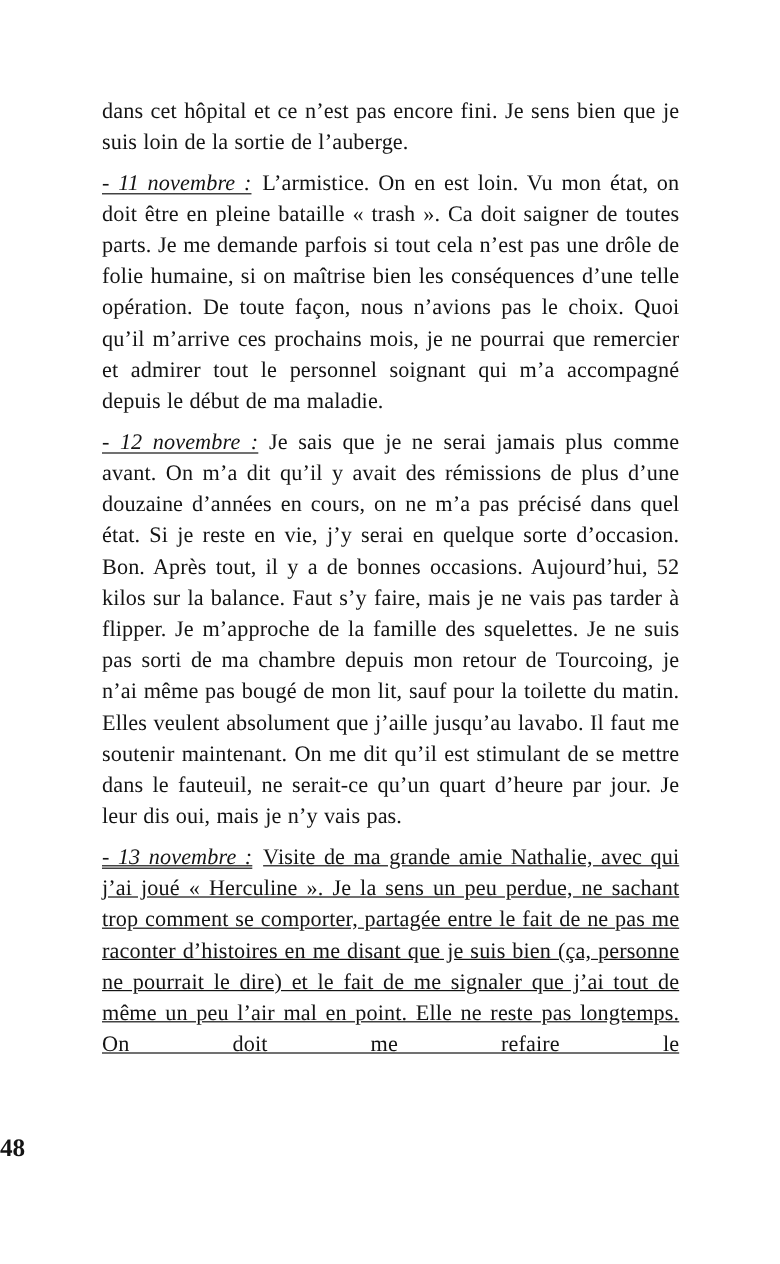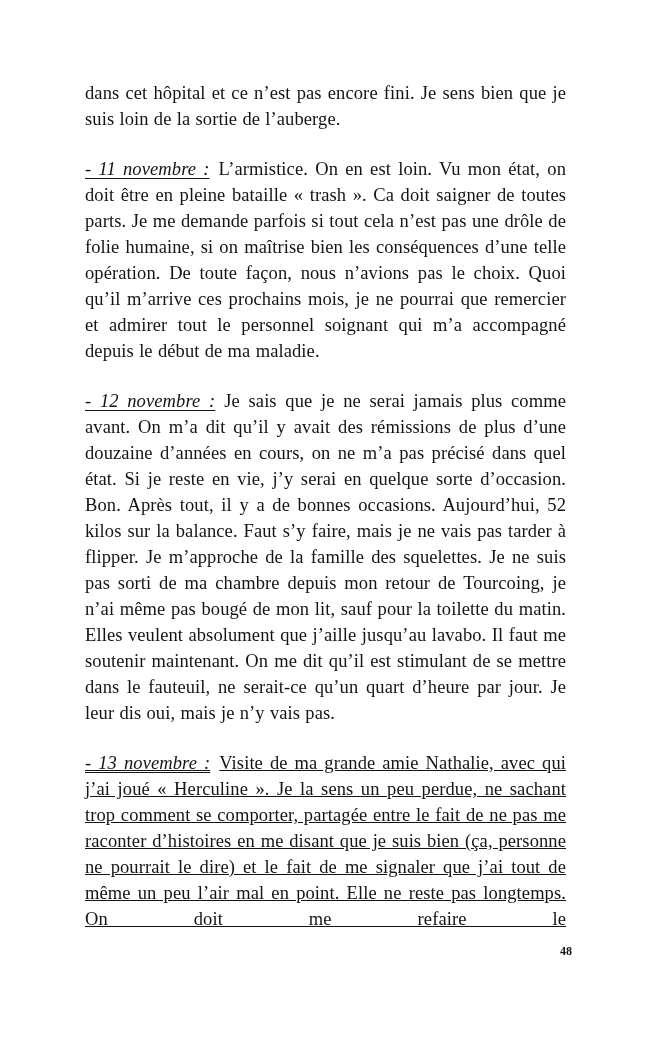--- a/index.html
+++ b/index.html
@@ -19,35 +19,35 @@
     width: 481px;
   }
   .para {
     margin: 0;
     font-size: 18.5px;
     line-height: 26px;
     text-align: justify;
     word-spacing: 0.5px;
     letter-spacing: 0.1px;
   }
-  .para + .para { margin-top: 24px; }
+  .para + .para { margin-top: 8px; }
   .para.justify-last { text-align-last: justify; text-decoration: underline; }
   .entry-date {
     font-style: italic;
     text-decoration: underline;
     text-underline-offset: 3px;
   }
   .date-gap { display: inline-block; width: 9px; }
   .page-number {
     position: absolute;
     left: 0;
     right: 0;
     top: 944px;
-    text-align: right;
-    font-size: 12px;
+    text-align: left;
+    font-size: 21px;
     font-weight: 600;
     color: #141414;
   }
   .scan-artifact {
     position: absolute;
     left: 601px;
     top: 116px;
     width: 2px;
     height: 24px;
     background: #e6e6e6;

